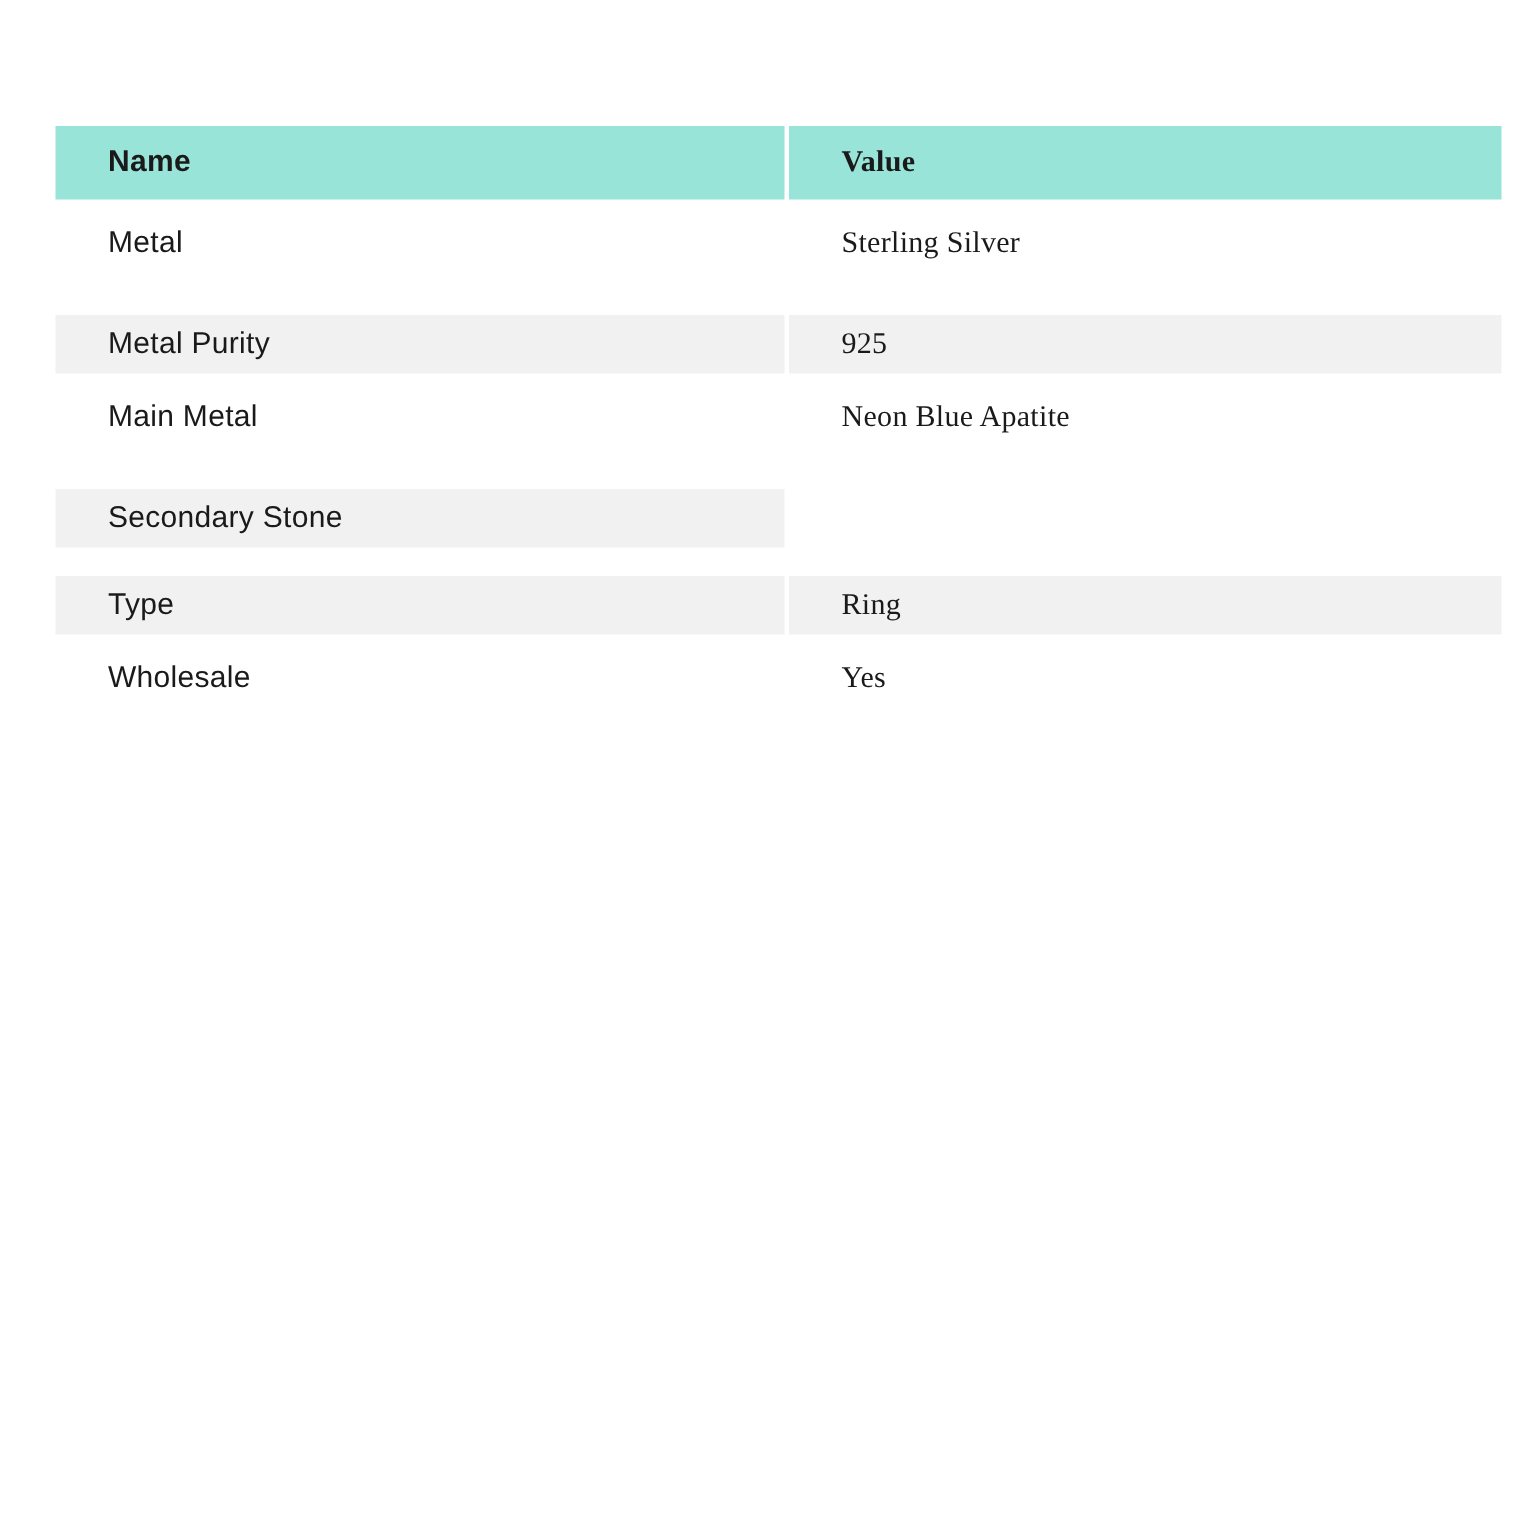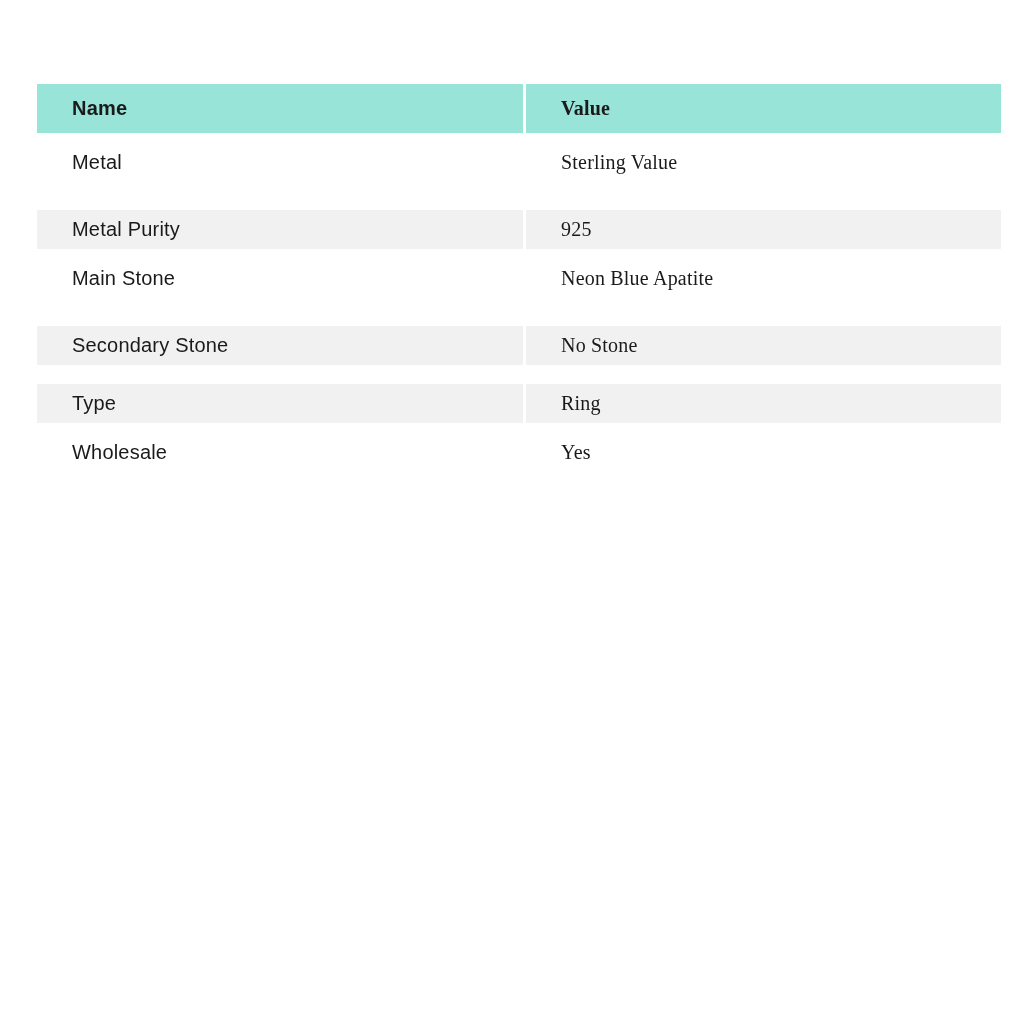--- a/index.html
+++ b/index.html
@@ -56,36 +56,35 @@
 
 <div class="spec-table">
 
   <div class="row header">
     <div class="cell name-col">Name</div>
     <div class="cell value-col">Value</div>
   </div>
 
   <div class="row body">
     <div class="cell name-col">Metal</div>
-    <div class="cell value-col">Sterling Value</div>
+    <div class="cell value-col">Sterling Silver</div>
   </div>
 
   <div class="row body striped">
     <div class="cell name-col">Metal Purity</div>
     <div class="cell value-col">925</div>
   </div>
 
   <div class="row body">
-    <div class="cell name-col">Main Stone</div>
+    <div class="cell name-col">Main Metal</div>
     <div class="cell value-col">Neon Blue Apatite</div>
   </div>
 
   <div class="row body striped">
     <div class="cell name-col">Secondary Stone</div>
-    <div class="cell value-col">No Stone</div>
   </div>
 
 
   <div class="row body striped">
     <div class="cell name-col">Type</div>
     <div class="cell value-col">Ring</div>
   </div>
 
   <div class="row body">
     <div class="cell name-col">Wholesale</div>

